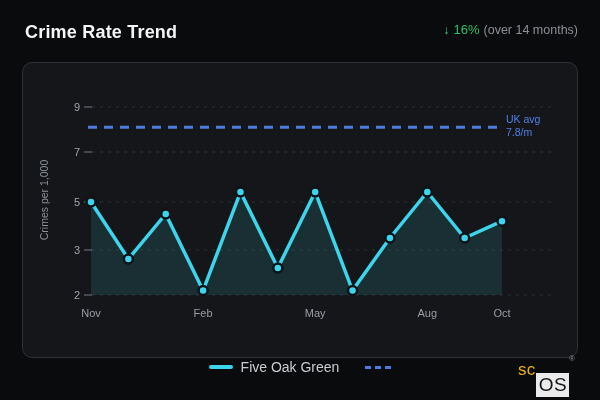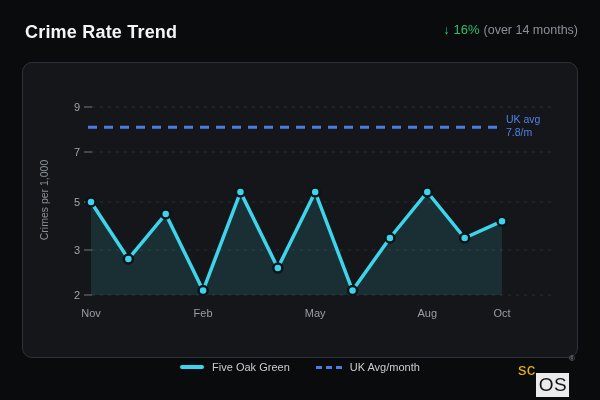--- a/index.html
+++ b/index.html
@@ -25,21 +25,21 @@
     position:absolute; left:22px; top:62px; width:556px; height:296px;
     background:#15161a; border:1px solid #2e3137; border-radius:10px;
   }
   #chart-svg { position:absolute; left:0; top:0; width:600px; height:400px; }
   
   .legend {
     position:absolute; left:0; top:356px; width:600px; height:22px;
     display:flex; align-items:center; justify-content:center; gap:26px;
   }
   .legend-item { display:flex; align-items:center; gap:8px; cursor:default; }
-  .legend-label { font-size:11px; color:#c9ccd1; }
+  .legend-label { font-size:14px; color:#c9ccd1; }
   .swatch-line { width:24px; height:3.5px; border-radius:2px; background:#3dd5eb; }
   .swatch-dash { width:26px; height:0; border-top:3px dashed #4d7ce0; }
   
   .logo {
     position:absolute; right:25px; top:356px; height:28px;
     display:flex; align-items:center;
   }
   .logo-prefix { font-size:17px; color:#eab308; letter-spacing:.3px; }
   .logo-box {
     background:#ebebeb; color:#141518; font-size:19px; font-weight:500;
@@ -102,21 +102,20 @@
     <circle cx="502.00000000000006" cy="221.2" r="4.5" fill="#3dd5eb" stroke="#0d1318" stroke-width="2.5"></circle>
   </svg>
 
 <div class="legend">
   <div class="legend-item">
     <span class="swatch-line"></span>
     <span class="legend-label">Five Oak Green</span>
   </div>
   <div class="legend-item">
     <span class="swatch-dash"></span>
-    <span class="legend-label">UK Avg/month</span>
   </div>
 </div>
 
 <div class="logo">
   <span class="logo-prefix">sc</span>
   <span class="logo-box">OS</span>
   <span class="logo-reg">®</span>
 </div>
 
 </body></html>

